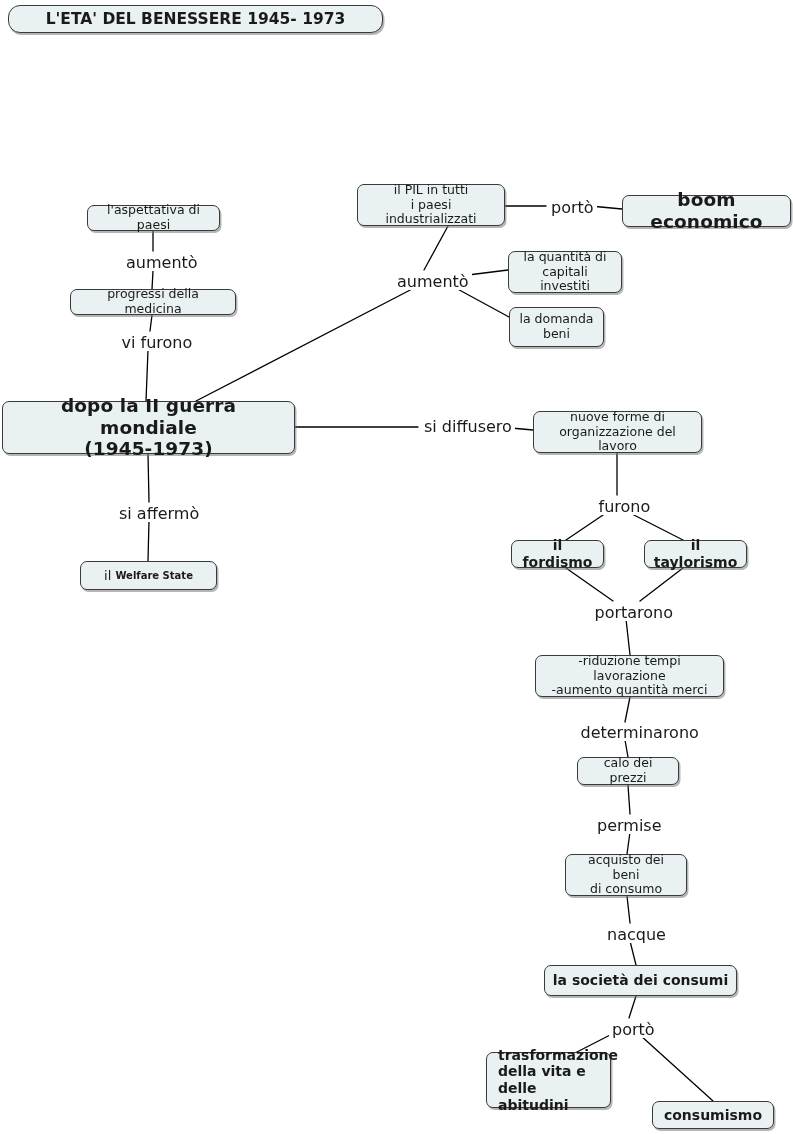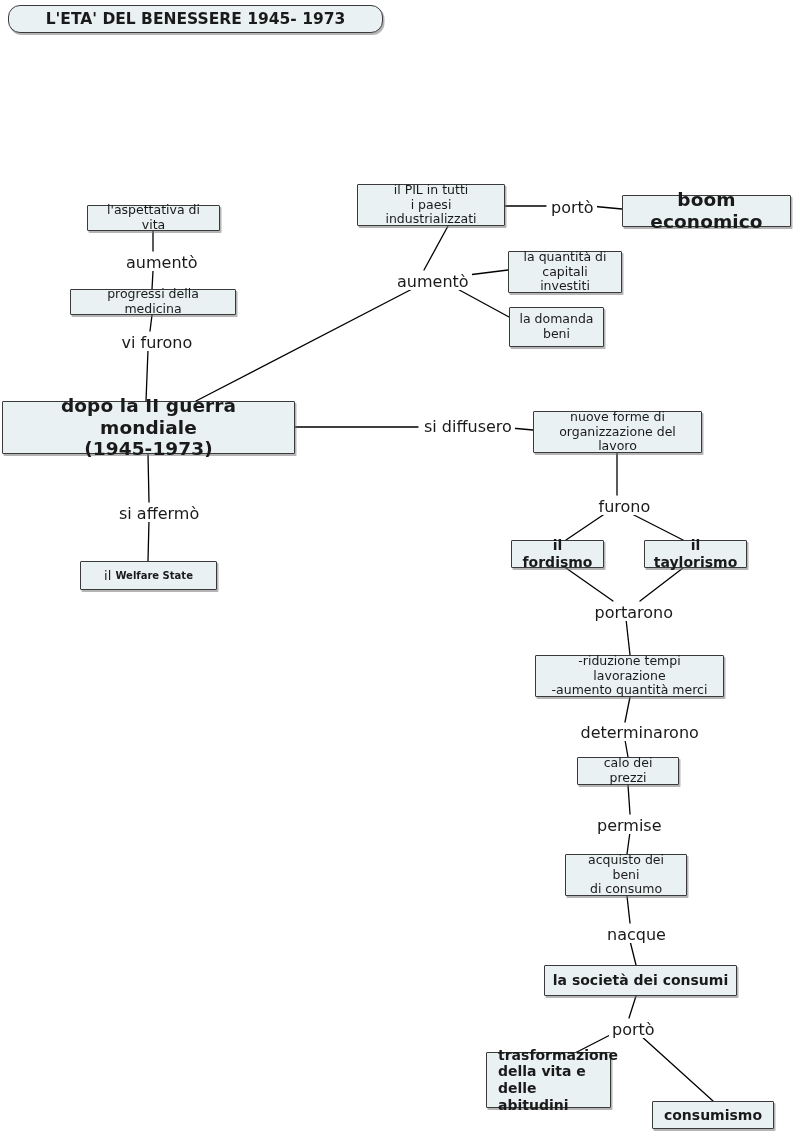--- a/index.html
+++ b/index.html
@@ -27,21 +27,21 @@
     left: 0; top: 0;
     width: 793px;
     height: 1134px;
     pointer-events: none;
   }
   .node {
     position: absolute;
     box-sizing: border-box;
     background: #eaf1f3;
     border: 1.6px solid #3a3a3a;
-    border-radius: 1px;
+    border-radius: 7px;
     display: flex;
     align-items: center;
     justify-content: center;
     text-align: center;
     line-height: 1.18;
     box-shadow: 1.5px 2px 0 0 rgba(120,120,120,0.55);
     white-space: pre-line;
     padding: 2px 7px;
     font-size: 12.5px;
     color: #1a1a1a;
@@ -110,21 +110,21 @@
         <path d="M 627 896 L 630 923"></path>
         <path d="M 630 941 L 636 965"></path>
         <path d="M 636 996 L 629 1018"></path>
         <path d="M 614 1033 L 575 1053"></path>
         <path d="M 640 1035 L 713 1101"></path>
       </g>
   </svg>
 
   <div id="node-layer">
       <div class="node title" style="left: 8px; top: 5px; width: 375px; height: 28px;">L'ETA' DEL BENESSERE  1945- 1973</div>
-      <div class="node" style="left: 87px; top: 205px; width: 133px; height: 26px;">l'aspettativa di vita</div>
+      <div class="node" style="left: 87px; top: 205px; width: 133px; height: 26px;">l'aspettativa di paesi</div>
       <div class="node" style="left: 70px; top: 289px; width: 166px; height: 26px;">progressi della medicina</div>
       <div class="node" style="left: 357px; top: 184px; width: 148px; height: 42px;">il PIL in tutti
 i paesi industrializzati</div>
       <div class="node big" style="left: 622px; top: 195px; width: 169px; height: 32px;">boom economico</div>
       <div class="node" style="left: 508px; top: 251px; width: 114px; height: 42px;">la quantità di
 capitali investiti</div>
       <div class="node" style="left: 509px; top: 307px; width: 95px; height: 40px;">la domanda
 beni</div>
       <div class="node big" style="left: 2px; top: 401px; width: 293px; height: 53px;">dopo la  II guerra mondiale
 (1945-1973)</div>

